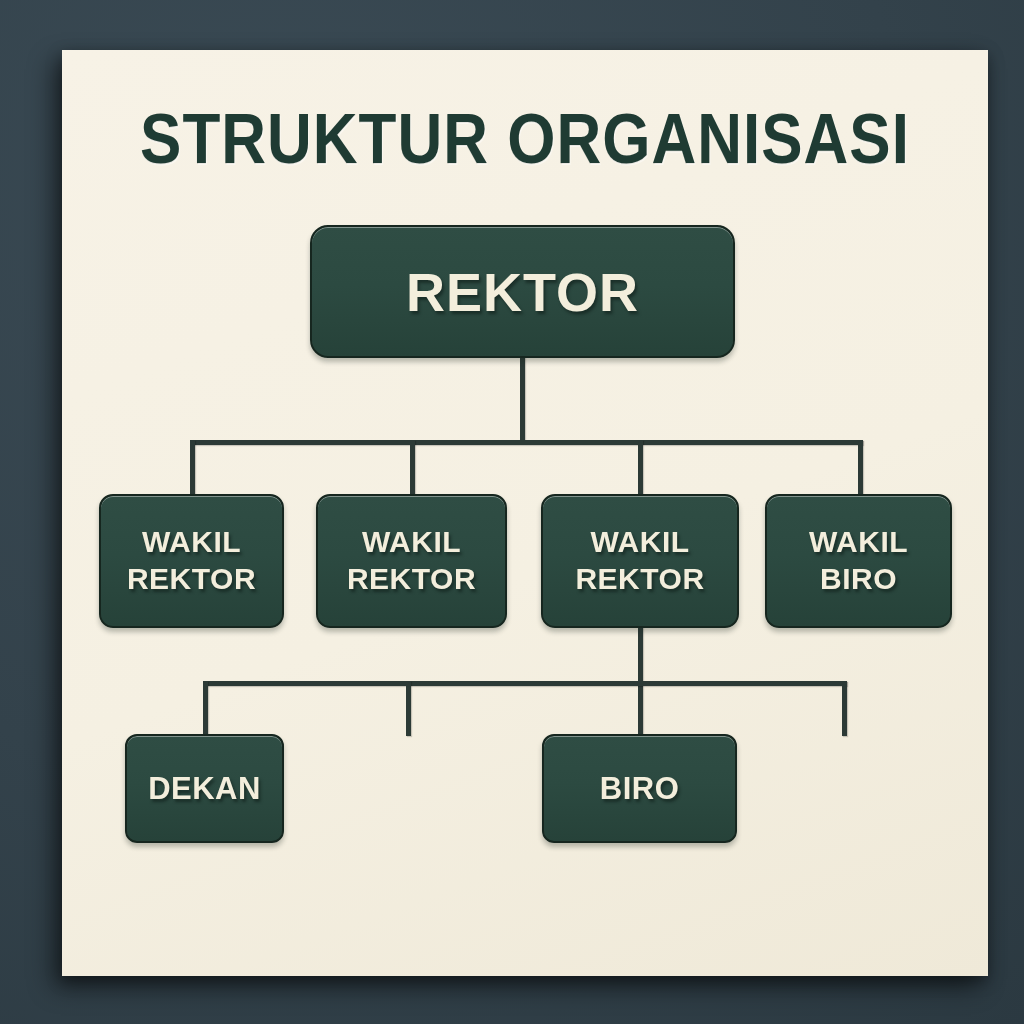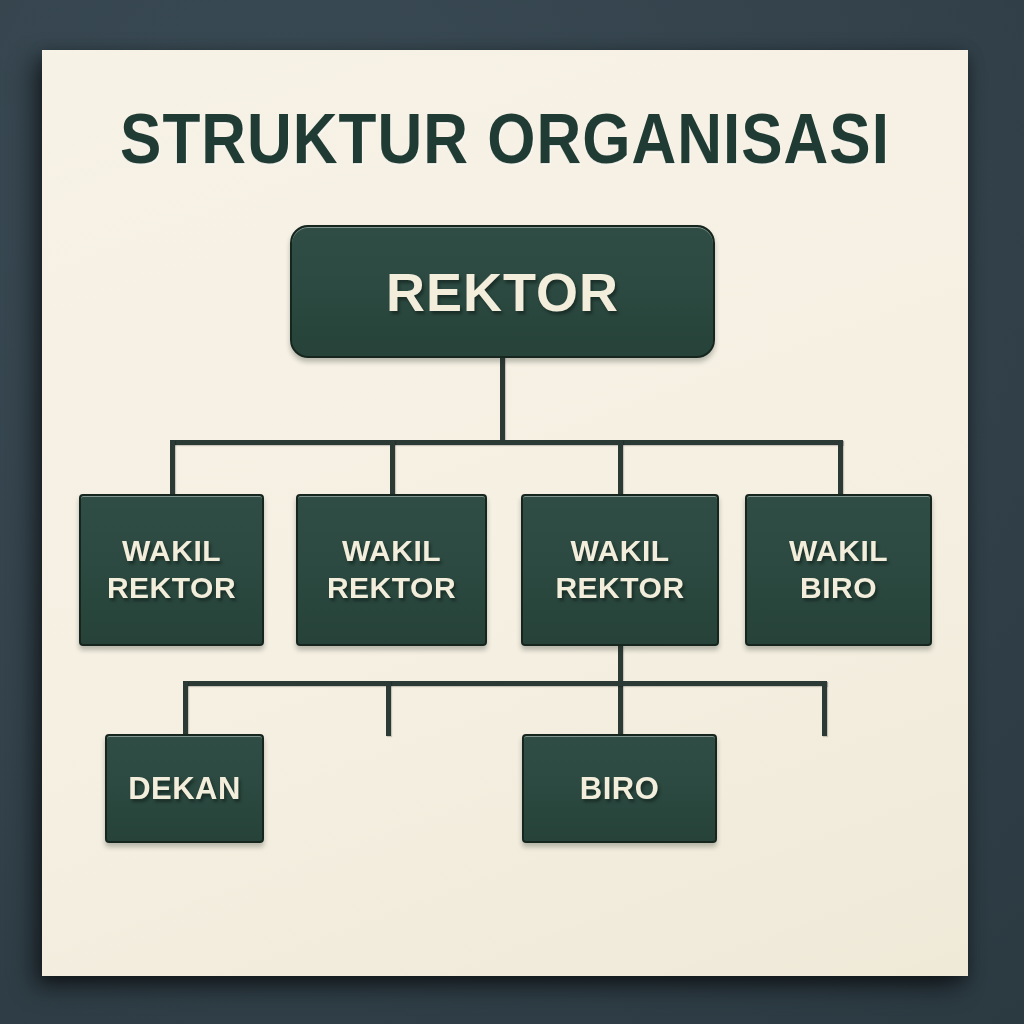--- a/index.html
+++ b/index.html
@@ -17,21 +17,21 @@
     width: 1024px; height: 1024px;
     font-family: "Liberation Sans", sans-serif;
     overflow: hidden;
   }
   body {
     background: radial-gradient(circle at 28% 18%, #3a4a54 0%, var(--page-bg) 55%, #2b3941 100%);
     position: relative;
   }
   .poster {
     position: absolute;
-    left: 42px; top: 50px;
+    left: 62px; top: 50px;
     width: 926px; height: 926px;
     background: linear-gradient(160deg, #f7f2e6 0%, var(--poster-bg) 55%, #efe9d8 100%);
     box-shadow: -9px 11px 24px rgba(0,0,0,0.48), 0 5px 14px rgba(0,0,0,0.35);
   }
   .poster-title {
     position: absolute;
     left: 0; top: 48px;
     width: 100%;
     text-align: center;
     font-size: 62px;
@@ -57,29 +57,29 @@
     box-shadow: 0 4px 5px rgba(25,35,30,0.28), 0 1px 0 rgba(255,255,255,0.4) inset;
     text-shadow: 2px 3px 3px rgba(10,22,17,0.5);
   }
   .node-root {
     left: 248px; top: 175px; width: 425px; height: 133px;
     border-radius: 18px;
     font-size: 54px;
     letter-spacing: 1px;
   }
   .node-l2 {
-    top: 444px; height: 152px;
-    border-radius: 4px;
+    top: 444px; height: 134px;
+    border-radius: 14px;
     font-size: 30px;
     line-height: 1.22;
     letter-spacing: 0.5px;
   }
   .node-l3 {
     top: 684px; height: 109px;
-    border-radius: 4px;
+    border-radius: 12px;
     font-size: 31px;
     letter-spacing: 0.5px;
   }
   #n-wr1 { left: 37px;  width: 185px; }
   #n-wr2 { left: 254px; width: 191px; }
   #n-wr3 { left: 479px; width: 198px; }
   #n-wb  { left: 703px; width: 187px; }
   #n-dekan   { left: 63px;  width: 159px; }
   #n-lembaga { left: 248px; width: 195px; }
   #n-biro    { left: 480px; width: 195px; }

